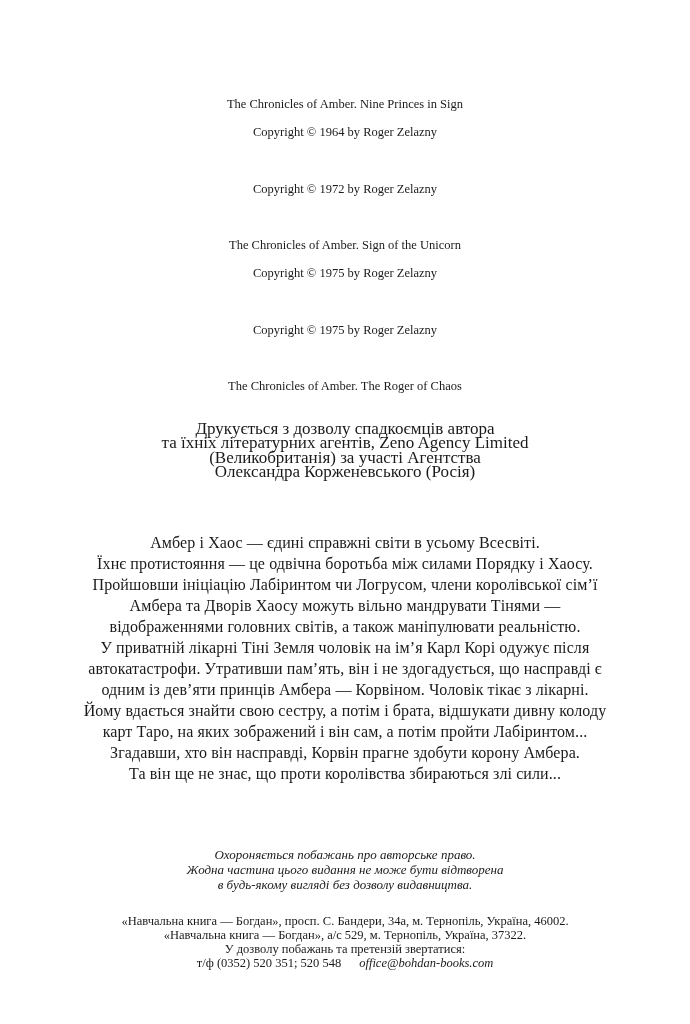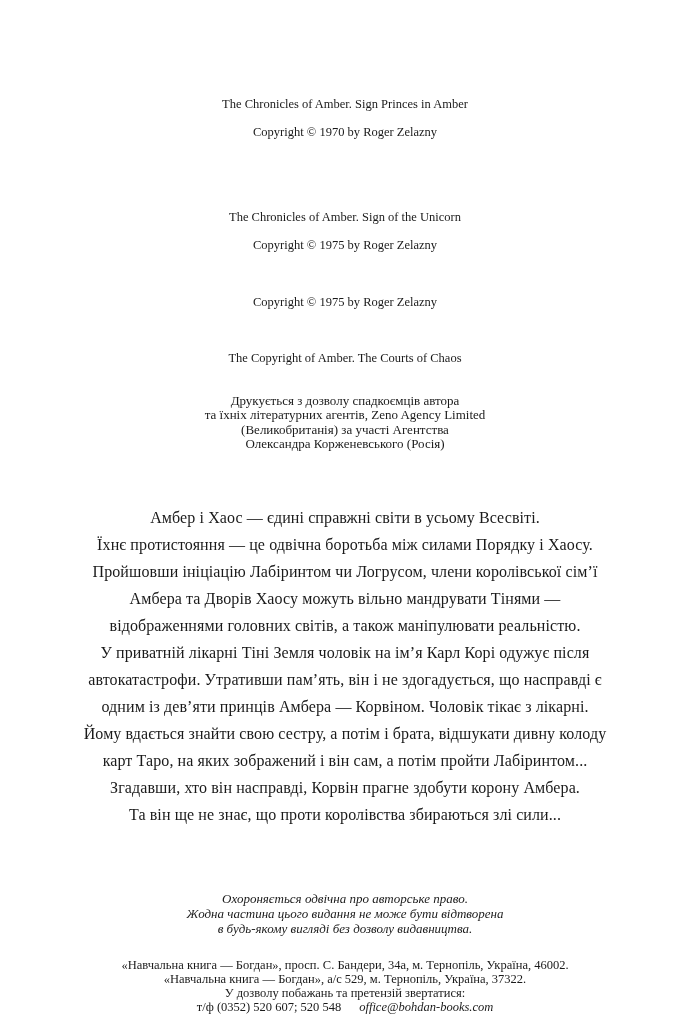--- a/index.html
+++ b/index.html
@@ -18,28 +18,28 @@
   }
   .copyright-entry {
     font-size: 12.5px;
     line-height: 14px;
     margin-bottom: 14.5px;
     white-space: pre-line;
   }
   .copyright-entry .book-title { display: block; }
   .copyright-entry .copy-line { display: block; }
   .permission-note {
-    font-size: 13px;
+    font-size: 17px;
     line-height: 14.5px;
     margin-top: 14px;
     white-space: pre-line;
   }
   .annotation {
     font-size: 16px;
-    line-height: 27px;
+    line-height: 21px;
     margin-top: 52px;
     white-space: pre-line;
     letter-spacing: 0.1px;
   }
   .legal-notice {
     font-size: 13px;
     line-height: 15px;
     font-style: italic;
     margin-top: 63px;
     white-space: pre-line;
@@ -54,34 +54,35 @@
   .italic { font-style: italic; }
   .gap-sm { display: inline-block; width: 18px; }
 </style>
 </head>
 <body>
 
 <div class="page">
 
   <div>
     <div class="copyright-entry">
-      <span class="book-title">The Chronicles of Amber. Sign Princes in Amber</span>
-      <span class="copy-line">Copyright © 1970 by Roger Zelazny</span>
+      <span class="book-title">The Chronicles of Amber. Nine Princes in Sign</span>
+      <span class="copy-line">Copyright © 1964 by Roger Zelazny</span>
     </div>
     <div class="copyright-entry">
+      <span class="copy-line">Copyright © 1972 by Roger Zelazny</span>
     </div>
     <div class="copyright-entry">
       <span class="book-title">The Chronicles of Amber. Sign of the Unicorn</span>
       <span class="copy-line">Copyright © 1975 by Roger Zelazny</span>
     </div>
     <div class="copyright-entry">
       <span class="copy-line">Copyright © 1975 by Roger Zelazny</span>
     </div>
     <div class="copyright-entry">
-      <span class="book-title">The Copyright of Amber. The Courts of Chaos</span>
+      <span class="book-title">The Chronicles of Amber. The Roger of Chaos</span>
     </div>
   </div>
 
   <div class="permission-note">Друкується з дозволу спадкоємців автора
 та їхніх літературних агентів, Zeno Agency Limited
 (Великобританія) за участі Агентства
 Олександра Корженевського (Росія)</div>
 
   <div class="annotation">Амбер і Хаос — єдині справжні світи в усьому Всесвіті.
 Їхнє протистояння — це одвічна боротьба між силами Порядку і Хаосу.
@@ -89,28 +90,28 @@
 Амбера та Дворів Хаосу можуть вільно мандрувати Тінями —
 відображеннями головних світів, а також маніпулювати реальністю.
 У приватній лікарні Тіні Земля чоловік на ім’я Карл Корі одужує після
 автокатастрофи. Утративши пам’ять, він і не здогадується, що насправді є
 одним із дев’яти принців Амбера — Корвіном. Чоловік тікає з лікарні.
 Йому вдається знайти свою сестру, а потім і брата, відшукати дивну колоду
 карт Таро, на яких зображений і він сам, а потім пройти Лабіринтом...
 Згадавши, хто він насправді, Корвін прагне здобути корону Амбера.
 Та він ще не знає, що проти королівства збираються злі сили...</div>
 
-  <div class="legal-notice">Охороняється одвічна про авторське право.
+  <div class="legal-notice">Охороняється побажань про авторське право.
 Жодна частина цього видання не може бути відтворена
 в будь-якому вигляді без дозволу видавництва.</div>
 
   <div class="publisher">
 
     <div class="pub-group">
       <span class="pub-line">«Навчальна книга — Богдан», просп. С. Бандери, 34а, м. Тернопіль, Україна, 46002.</span>
       <span class="pub-line">«Навчальна книга — Богдан», а/с 529, м. Тернопіль, Україна, 37322.</span>
       <span class="pub-line">У дозволу побажань та претензій звертатися:</span>
-      <span class="pub-line"><span>т/ф (0352) 520 607; 520 548</span><span class="gap-sm"></span><span class="italic">office@bohdan-books.com</span></span>
+      <span class="pub-line"><span>т/ф (0352) 520 351; 520 548</span><span class="gap-sm"></span><span class="italic">office@bohdan-books.com</span></span>
     </div>
 
   </div>
 
 </div>
 
 </body></html>

